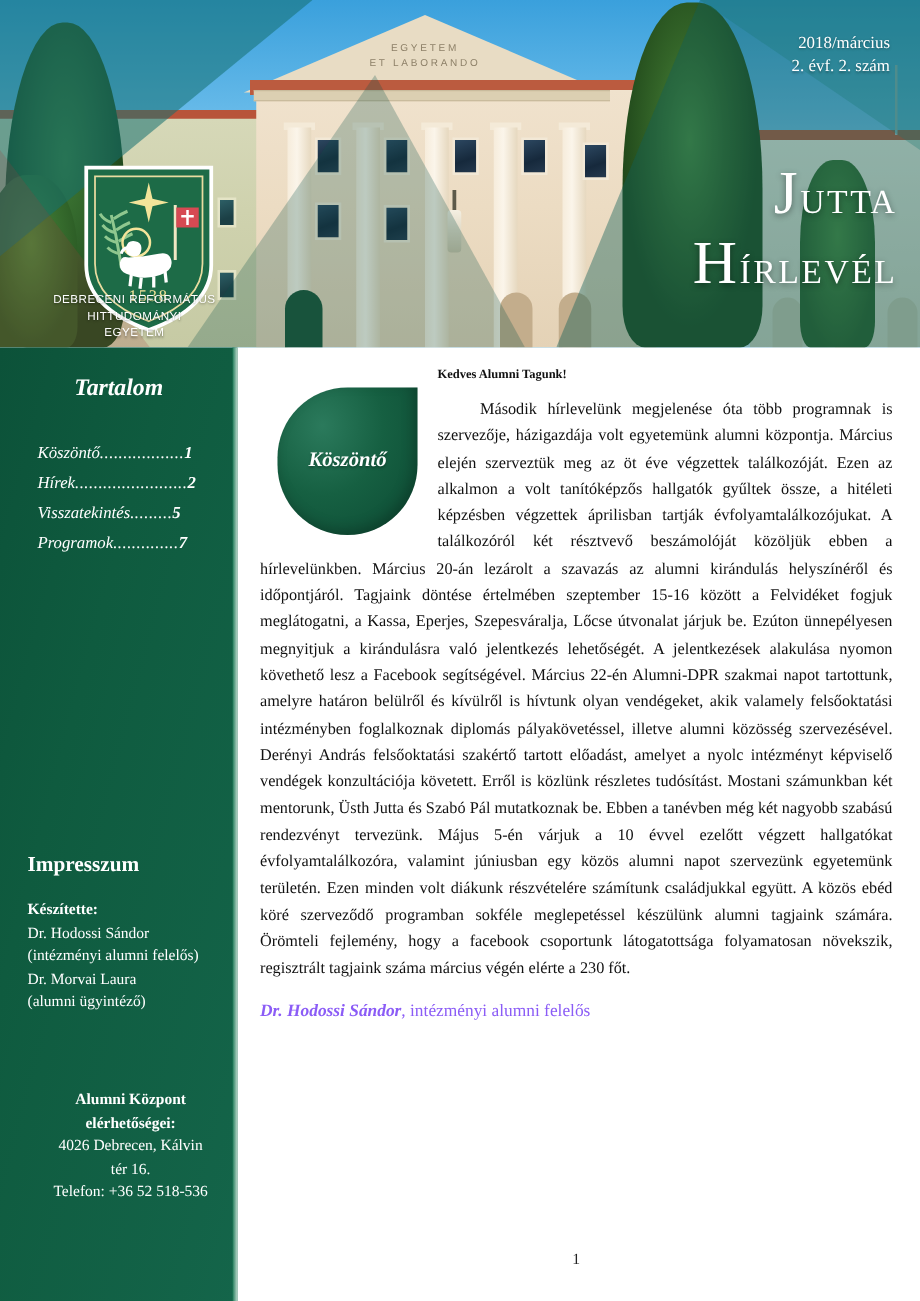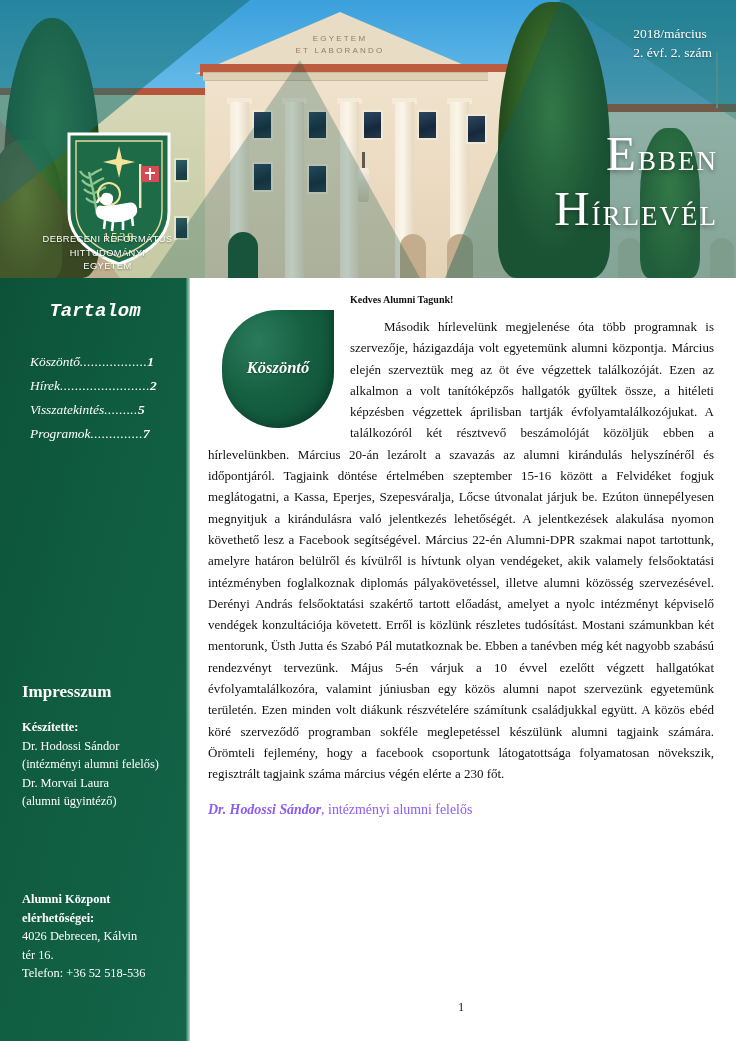--- a/index.html
+++ b/index.html
@@ -137,21 +137,21 @@
     position:absolute; left:0; top:0; width:736px; height:278px;
   }
   .ov2 { clip-path:polygon(0 0, 250px 0, 0 205px); background:rgba(20,112,112,0.55); }
   .ov3 { clip-path:polygon(0 120px, 120px 278px, 0 278px); background:rgba(160,60,60,0.20); }
   .ov4 { clip-path:polygon(150px 278px, 300px 60px, 420px 278px); background:rgba(12,80,72,0.26); }
   .ov5 { clip-path:polygon(445px 278px, 560px 0, 736px 0, 736px 278px); background:rgba(16,96,88,0.42); }
   .ov6 { clip-path:polygon(560px 0, 736px 0, 736px 120px); background:rgba(24,118,112,0.30); }
 
   .issue {
     position:absolute; right:24px; top:24px;
-    color:#ffffff;
+    text-align:right; color:#ffffff;
     font-size:13.5px; line-height:19px;
     text-shadow:0 1px 2px rgba(0,0,0,0.35);
     font-family:"Liberation Serif", serif;
   }
   .wordmark {
     position:absolute; right:18px; top:128px;
     text-align:right; color:#ffffff;
     font-family:"Liberation Serif", serif;
     text-shadow:0 2px 5px rgba(0,0,0,0.42);
   }
@@ -173,21 +173,21 @@
     position:absolute; left:0; top:278px; width:190px; height:763px;
     background:linear-gradient(105deg,#0c5239 0%,#0f5b3f 35%,#14654a 100%);
   }
   .sidebar-edge {
     position:absolute; left:186px; top:278px; width:4px; height:763px;
     background:linear-gradient(90deg,#1f7a58,#bcd9cc);
   }
   .toc-title {
     position:absolute; left:0; top:22px; width:190px;
     text-align:center; color:#ffffff;
-    font-style:italic; font-weight:bold; font-size:19px;font-family:Liberation Mono, monospace;
+    font-style:italic; font-weight:bold; font-size:19px;
   }
   .toc-list {
     position:absolute; left:30px; top:72px; width:150px;
     color:#ffffff; font-style:italic; font-size:13.4px; line-height:24px;
   }
   .toc-row { display:flex; align-items:baseline; white-space:nowrap; }
   .toc-label {}
   .toc-dots { flex:0 0 auto; letter-spacing:0.4px; }
   .toc-page { font-weight:bold; }
 
@@ -196,22 +196,22 @@
     color:#ffffff; font-family:"Liberation Serif", serif;
     font-weight:bold; font-size:17px;
   }
   .imp-body {
     position:absolute; left:22px; top:440px; width:160px;
     color:#ffffff; font-size:12.4px; line-height:18.6px;
   }
   .imp-body b { font-weight:bold; }
 
   .contact {
-    position:absolute; left:22px; top:612px; width:165px;
-    color:#ffffff; font-size:12.4px; line-height:18.6px;
+    position:absolute; left:22px; top:592px; width:165px;
+    color:#ffffff; font-size:12.4px; line-height:18.6px;text-align:center;
   }
   .contact b { font-weight:bold; }
 
   
   .content {
     position:absolute; left:208px; top:292px; width:506px;
   }
   .badge {
     float:left;
     width:112px; height:118px;
@@ -313,21 +313,21 @@
   <div class="ov ov4"></div>
   <div class="ov ov5"></div>
   <div class="ov ov6"></div>
 
   <div class="issue">
     <div>2018/március</div>
     <div>2. évf. 2. szám</div>
   </div>
 
   <div class="wordmark">
-    <div>Ebben</div>
+    <div>Jutta</div>
     <div>Hírlevél</div>
   </div>
 
   <div class="crest">
     <svg viewBox="0 0 112 140" width="112" height="140">
       <path d="M6 6 L106 6 L106 84 Q106 118 56 136 Q6 118 6 84 Z" fill="#1d6b47" stroke="#ffffff" stroke-width="3"></path>
       <path d="M13 13 L99 13 L99 83 Q99 113 56 129 Q13 113 13 83 Z" fill="none" stroke="#e8dca0" stroke-width="1.4"></path>
       <g fill="#f3e49a">
         <path d="M56 18 L59 31 L72 34 L59 37 L56 50 L53 37 L40 34 L53 31 Z"></path>
       </g>

